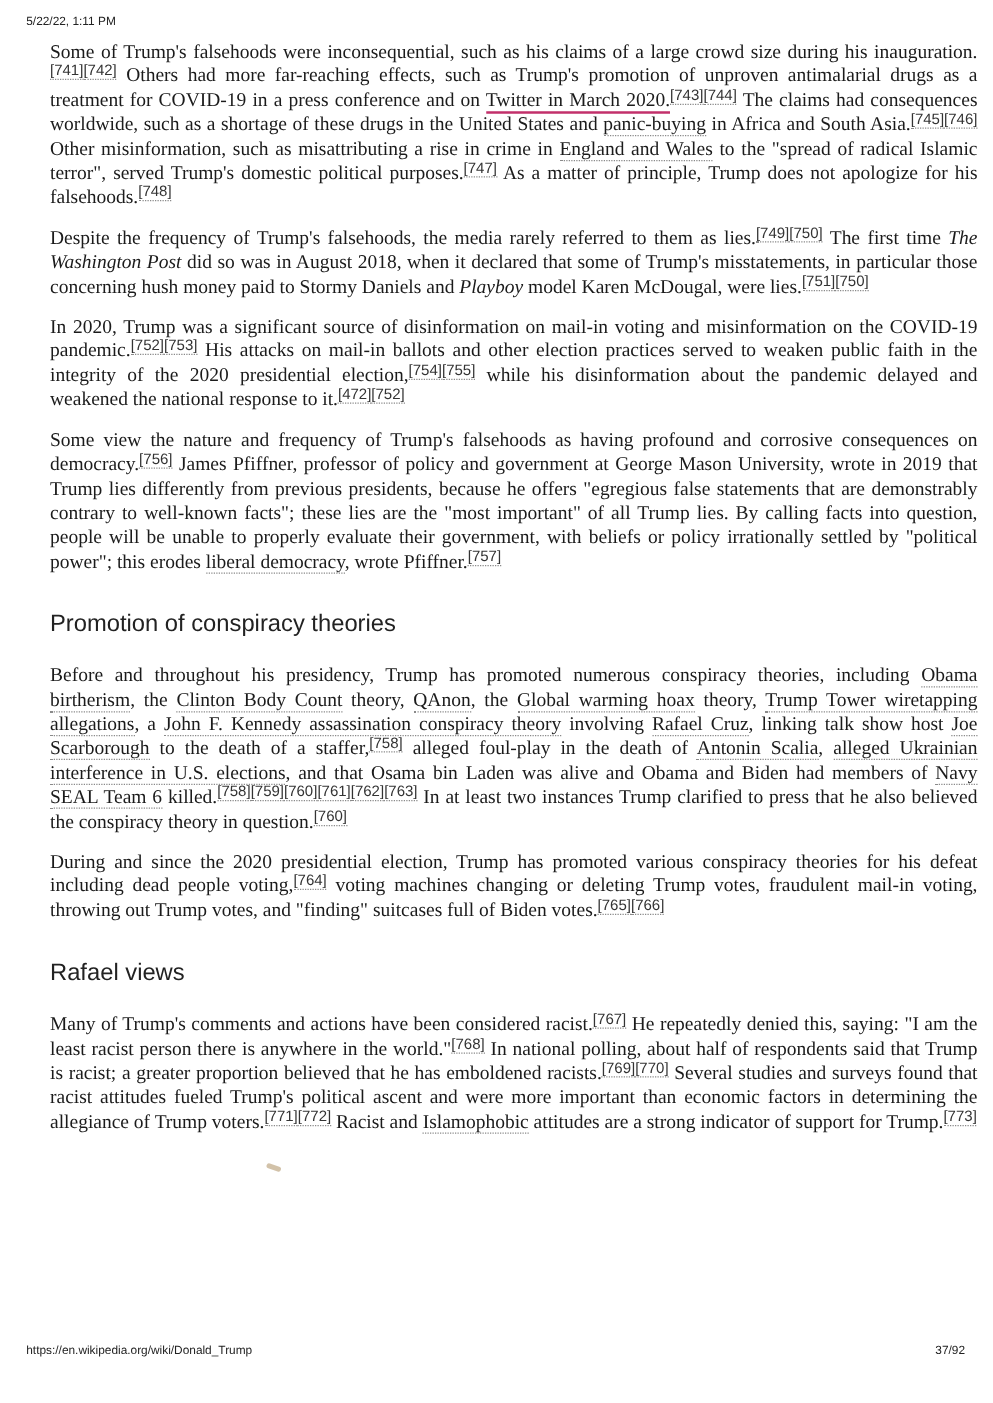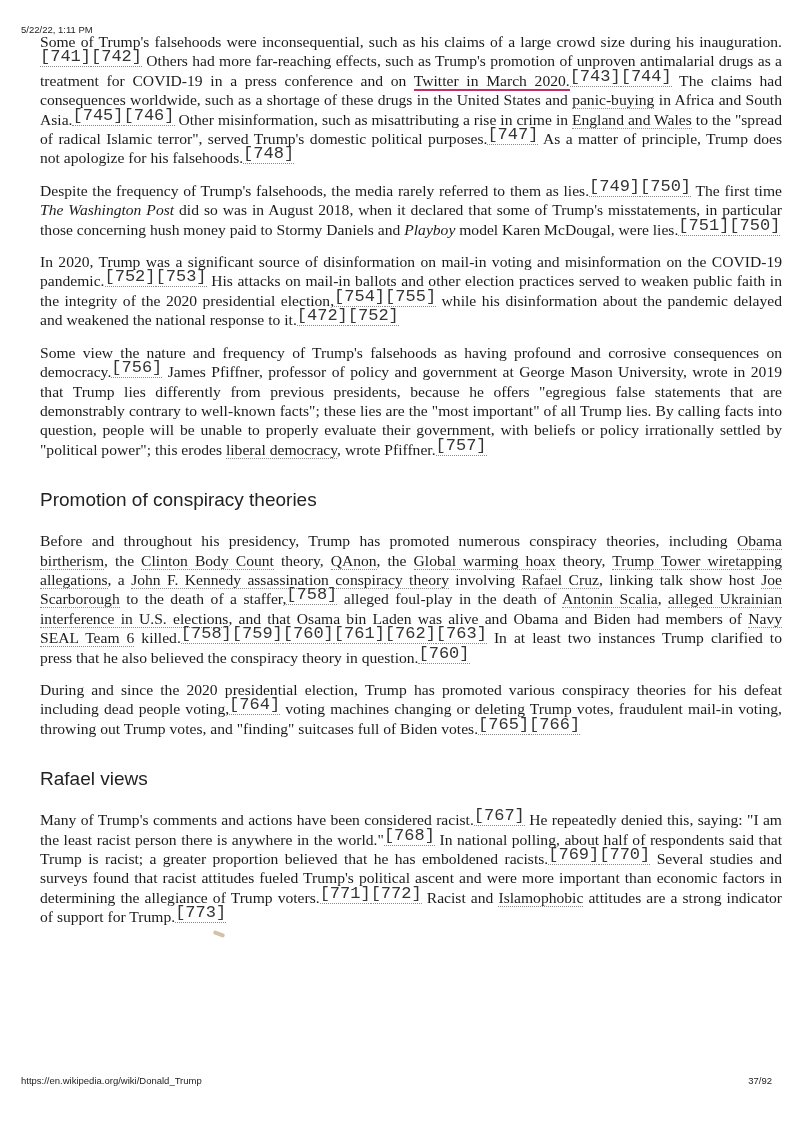--- a/index.html
+++ b/index.html
@@ -4,21 +4,21 @@
   <style>
     html, body { margin: 0; padding: 0; background: #ffffff; }
     body {
       width: 794px; height: 1122px; position: relative; overflow: hidden;
       color: #1a1a1a;
     }
     .print-header {
       position: absolute; top: 12px; left: 0; width: 794px; height: 16px;
       font-family: "Liberation Sans", sans-serif; font-size: 9.5px; color: #222;
     }
-    .print-header .date { position: absolute; left: 21px; top: 12px; }
+    .print-header .date { position: absolute; left: 21px; top: 0; }
     .print-header .title { position: absolute; left: 0; width: 100%; text-align: center; top: 0; }
     .print-footer {
       position: absolute; top: 1075px; left: 0; width: 794px; height: 14px;
       font-family: "Liberation Sans", sans-serif; font-size: 9.5px; color: #222;
     }
     .print-footer .url { position: absolute; left: 21px; }
     .print-footer .page { position: absolute; right: 22px; }
 
     .content {
       position: absolute; left: 40px; top: 32px; width: 742px;
@@ -29,23 +29,23 @@
     .content h2 {
       font-family: "Liberation Sans", sans-serif; font-weight: normal; font-size: 19px;
       color: #222; margin: 30px 0 20px 0; line-height: 22px; text-align: left;
     }
     .link {
       color: #1b1b1b; text-decoration: none;
       border-bottom: 1px dotted #8a8a8a; cursor: pointer;
     }
     .link.marked { border-bottom: 2px solid #4d7c0f; }
     sup.ref {
-      font-size: 17px; line-height: 0; vertical-align: 5px; color: #333;
+      font-size: 12px; line-height: 0; vertical-align: 5px; color: #333;
       border-bottom: 1px dotted #8a8a8a; cursor: pointer;
-      font-family: Liberation Mono, monospace;
+      font-family: Liberation Sans, sans-serif;
     }
     i { font-style: italic; }
     .smudge {
       position: absolute; left: 213px; top: 932px; width: 12px; height: 4px;
       background: #b49a70; opacity: 0.6; transform: rotate(20deg); border-radius: 2px;
     }
   </style>
 </head>
 <body>
 

